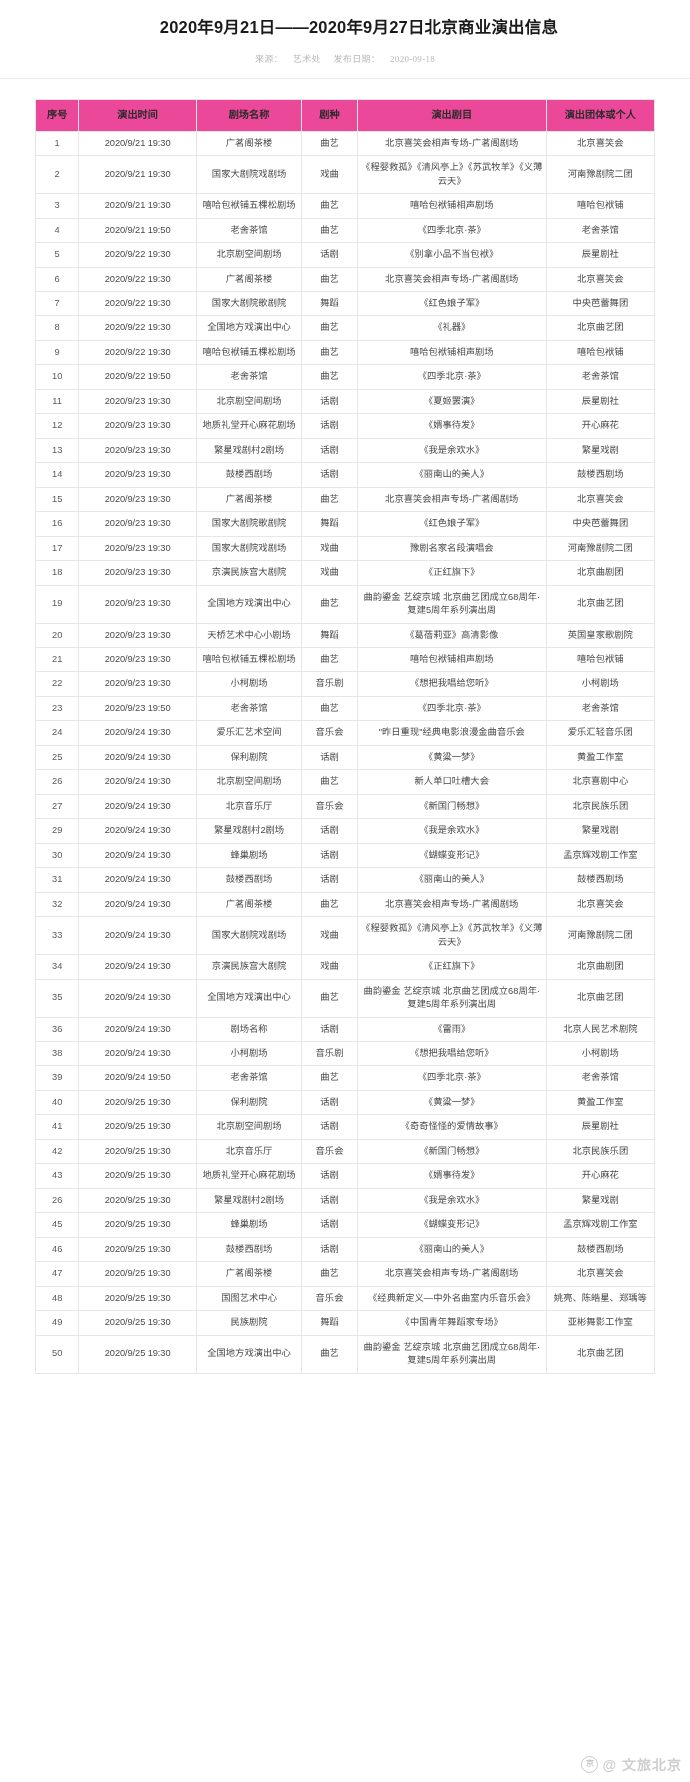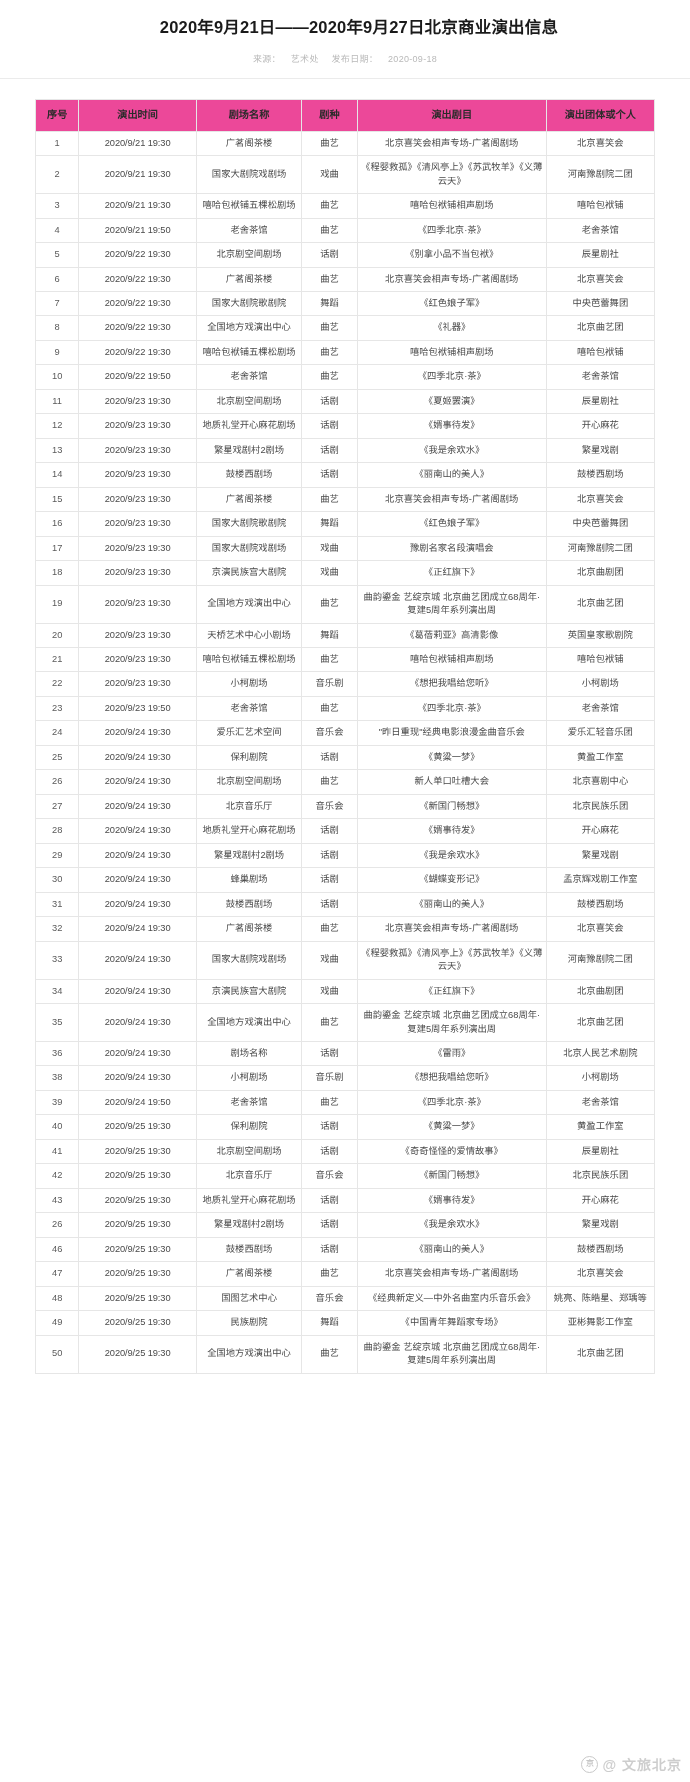--- a/index.html
+++ b/index.html
@@ -35,21 +35,21 @@
     line-height: 1.45;
     padding: 0 30px;
     margin-left: 28px;
   }
   .doc-meta {
     margin-top: 12px;
     font-size: 9px;
     color: #b9b9b9;
     letter-spacing: 0.3px;
   }
-  .doc-meta span { margin: 0 5px; }
+  .doc-meta span { margin: 0 5px; font-family: Liberation Serif, serif; }
   .header-rule {
     margin-top: 13px;
     border-top: 1px solid #ebebeb;
     width: 100%;
   }
 
   
   .table-wrap {
     padding: 20px 35px 0 35px;
     box-sizing: border-box;
@@ -362,28 +362,20 @@
           </tr>
           <tr>
             <td class="idx">27</td>
             <td class="time">2020/9/24 19:30</td>
             <td class="">北京音乐厅</td>
             <td class="">音乐会</td>
             <td class="">《新国门畅想》</td>
             <td class="">北京民族乐团</td>
           </tr>
           <tr>
-            <td class="idx">28</td>
-            <td class="time">2020/9/24 19:30</td>
-            <td class="">地质礼堂开心麻花剧场</td>
-            <td class="">话剧</td>
-            <td class="">《婿事待发》</td>
-            <td class="">开心麻花</td>
-          </tr>
-          <tr>
             <td class="idx">29</td>
             <td class="time">2020/9/24 19:30</td>
             <td class="">繁星戏剧村2剧场</td>
             <td class="">话剧</td>
             <td class="">《我是余欢水》</td>
             <td class="">繁星戏剧</td>
           </tr>
           <tr>
             <td class="idx">30</td>
             <td class="time">2020/9/24 19:30</td>
@@ -490,20 +482,28 @@
           </tr>
           <tr>
             <td class="idx">26</td>
             <td class="time">2020/9/25 19:30</td>
             <td class="">繁星戏剧村2剧场</td>
             <td class="">话剧</td>
             <td class="">《我是余欢水》</td>
             <td class="">繁星戏剧</td>
           </tr>
           <tr>
+            <td class="idx">45</td>
+            <td class="time">2020/9/25 19:30</td>
+            <td class="">蜂巢剧场</td>
+            <td class="">话剧</td>
+            <td class="">《蝴蝶变形记》</td>
+            <td class="">孟京辉戏剧工作室</td>
+          </tr>
+          <tr>
             <td class="idx">46</td>
             <td class="time">2020/9/25 19:30</td>
             <td class="">鼓楼西剧场</td>
             <td class="">话剧</td>
             <td class="">《丽南山的美人》</td>
             <td class="">鼓楼西剧场</td>
           </tr>
           <tr>
             <td class="idx">47</td>
             <td class="time">2020/9/25 19:30</td>

